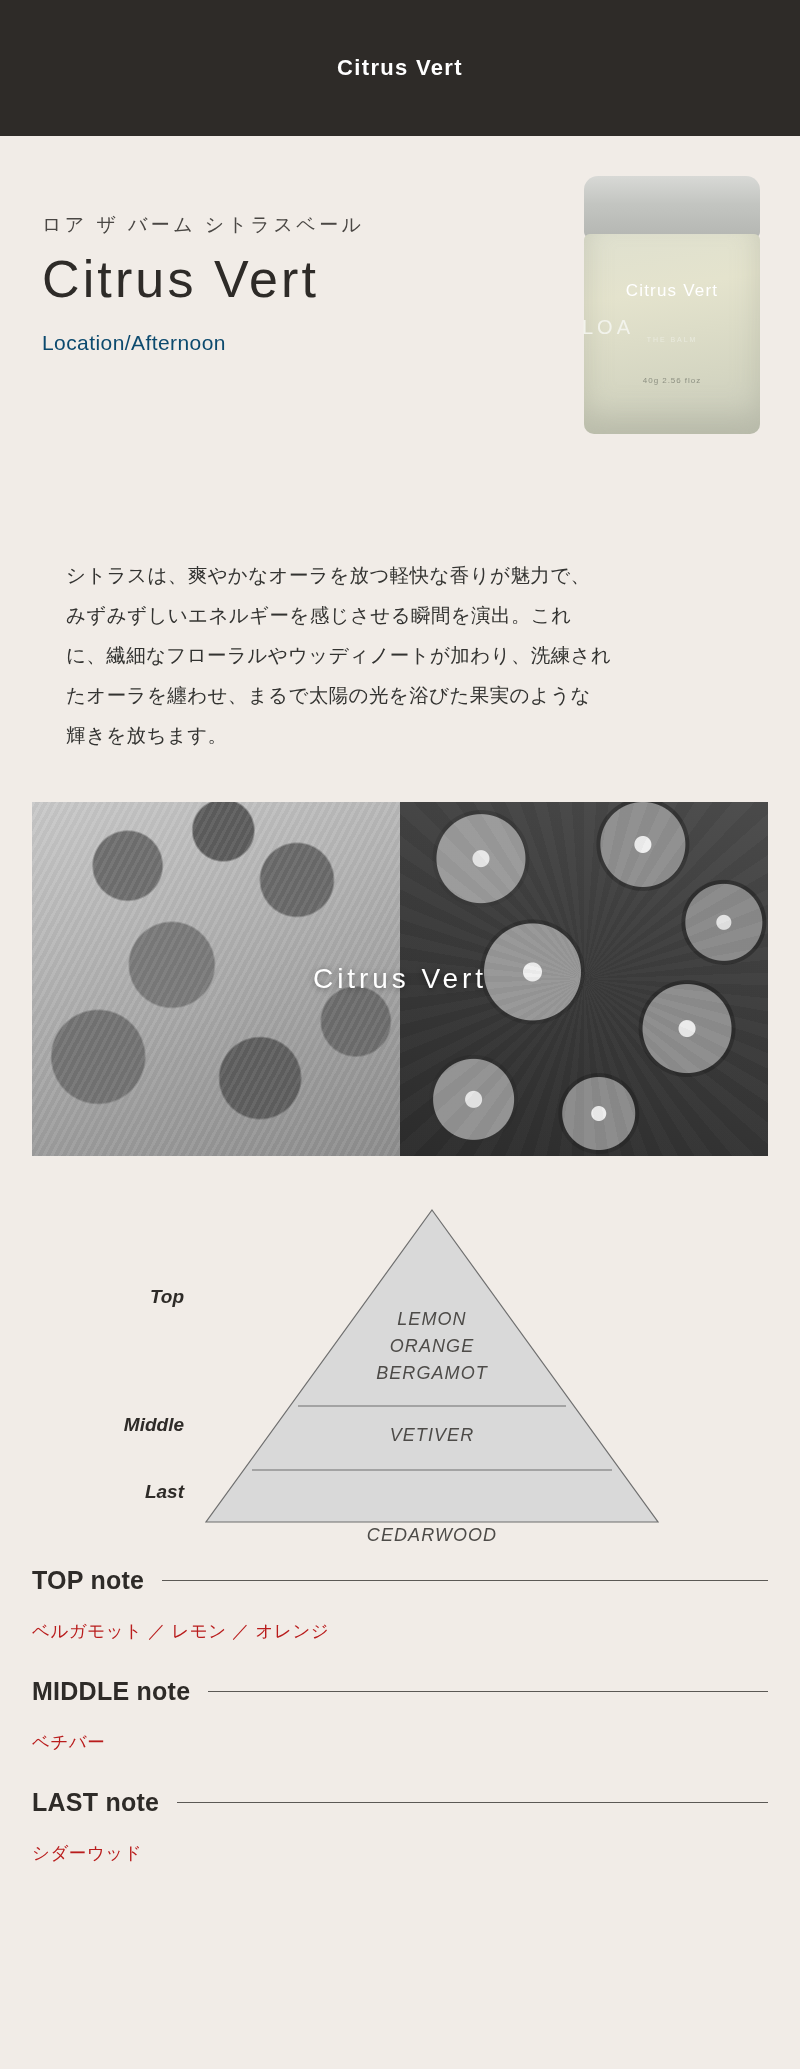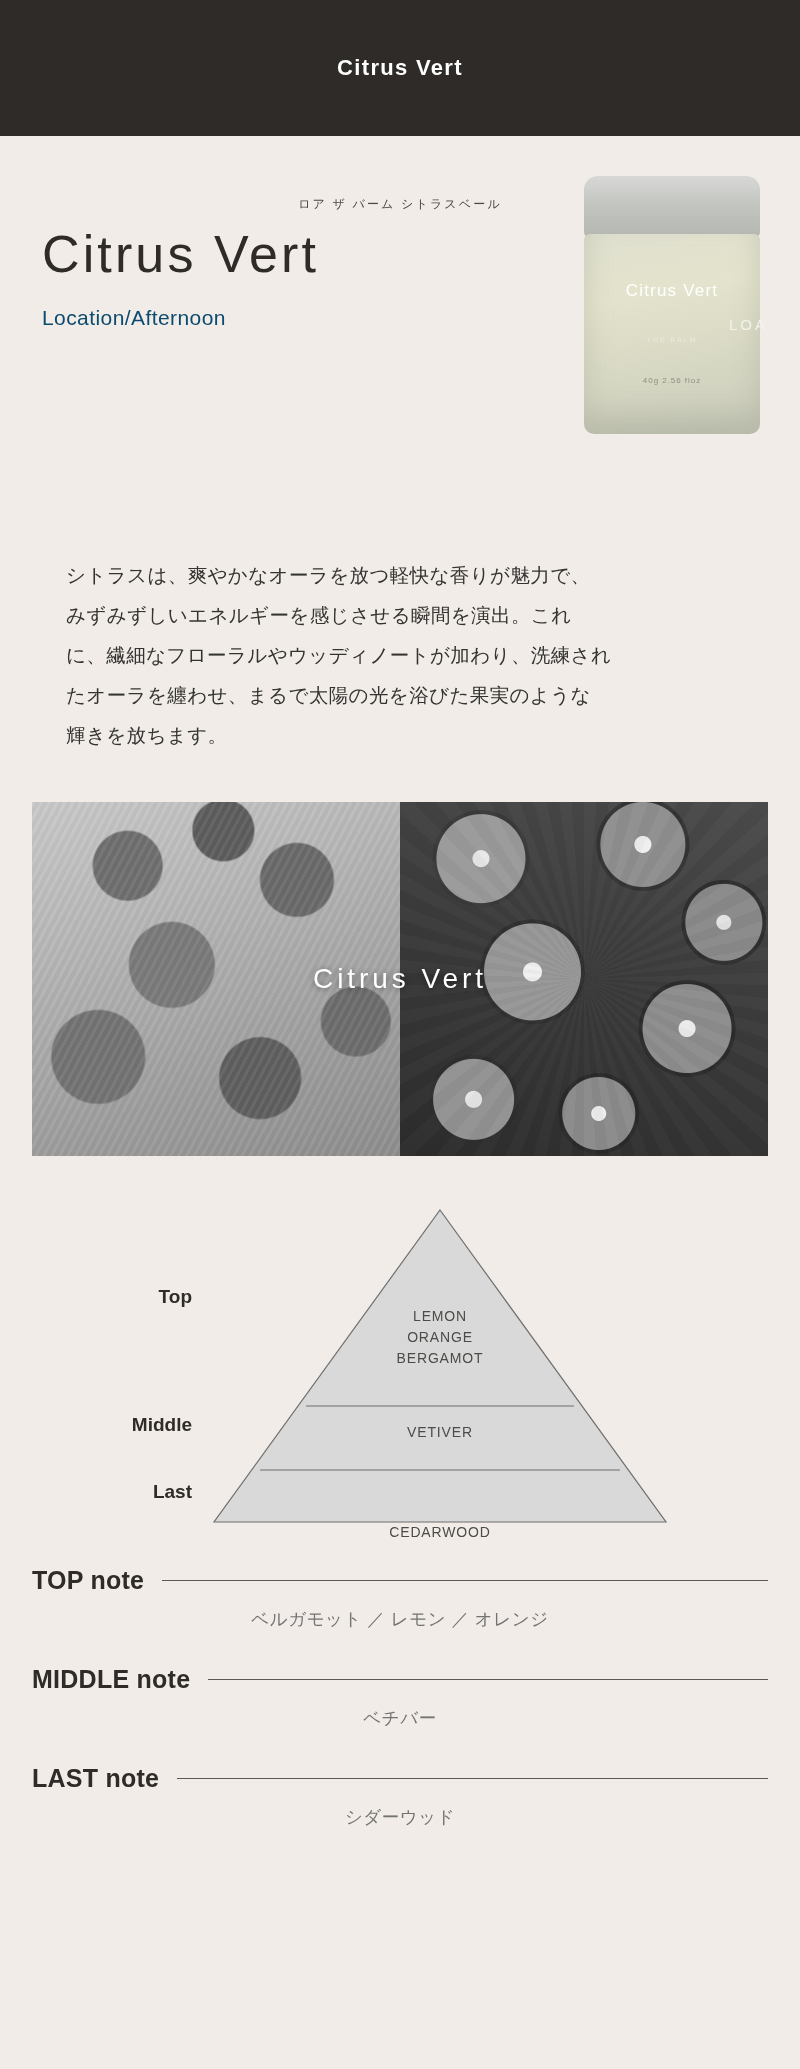--- a/index.html
+++ b/index.html
@@ -37,25 +37,24 @@
     letter-spacing: 0.06em;
   }
 
   
   .hero {
     position: relative;
     padding: 60px 42px 0 42px;
     min-height: 330px;
   }
   .hero-kicker {
-    font-size: 12px;
+    font-size: 19px;
     letter-spacing: 0.18em;
     color: #4a4744;
-    margin: 0 0 14px 0;
-    text-align: center;
+    margin: 16px 0 14px 0;
   }
   .hero-title {
     font-size: 52px;
     font-weight: normal;
     letter-spacing: 0.06em;
     color: #2e2b28;
     margin: 0 0 24px 0;
     line-height: 1.05;
   }
   .hero-sub {
@@ -97,23 +96,23 @@
     left: 0; right: 0;
     text-align: center;
     color: #ffffff;
     font-size: 17px;
     letter-spacing: 0.07em;
   }
   .jar-label-brand {
     position: absolute;
     top: 140px;
     left: 6px; right: 0;
-    text-align: right;
+    text-align: left;
     color: #f2f3ec;
-    font-size: 15px;
+    font-size: 20px;
     letter-spacing: 0.2em;
   }
   .jar-label-brandsub {
     position: absolute;
     top: 160px;
     left: 0; right: 0;
     text-align: center;
     color: #e9eade;
     font-size: 7px;
     letter-spacing: 0.28em;
@@ -205,44 +204,45 @@
   }
 
   
   .pyramid-section {
     position: relative;
     margin-top: 50px;
     height: 330px;
   }
   .pyramid {
     position: absolute;
-    left: 210px;
+    left: 202px;
     top: 0;
     width: 460px;
     height: 320px;
+    font-style: italic;
   }
   .pyr-label {
     position: absolute;
     right: 100%;
     margin-right: 18px;
     font-size: 19px;
     font-weight: bold;
     color: #2e2b28;
     white-space: nowrap;
   }
   .pyr-top-label { top: 80px; }
   .pyr-mid-label { top: 208px; }
   .pyr-last-label { top: 275px; }
 
   .pyr-text {
     position: absolute;
     left: 0; right: 0;
     text-align: center;
     color: #4d4b48;
-    font-size: 14px;
+    font-size: 18px;
     letter-spacing: 0.06em;
     line-height: 1.5;
     white-space: pre-line;
   }
   .pyr-text-top { top: 100px; }
   .pyr-text-mid { top: 216px; }
   .pyr-text-last { top: 283px; margin-top: 33px; }
 
   
   .notes {
@@ -260,25 +260,24 @@
     color: #2e2b28;
     letter-spacing: 0.01em;
     white-space: nowrap;
   }
   .note-rule {
     flex: 1;
     height: 1px;
     background: #5b5955;
   }
   .note-items {
-    margin-top: 12px;
+    margin-top: 24px;
     font-size: 17.5px;
     letter-spacing: 0.03em;
-    color: #737373;
-    text-align: center;
+    color: #b91c1c;
   }
 </style>
 </head>
 <body>
 
 <div class="page">
 
   <div class="header">
     <span class="header-title">Citrus Vert</span>
   </div>

